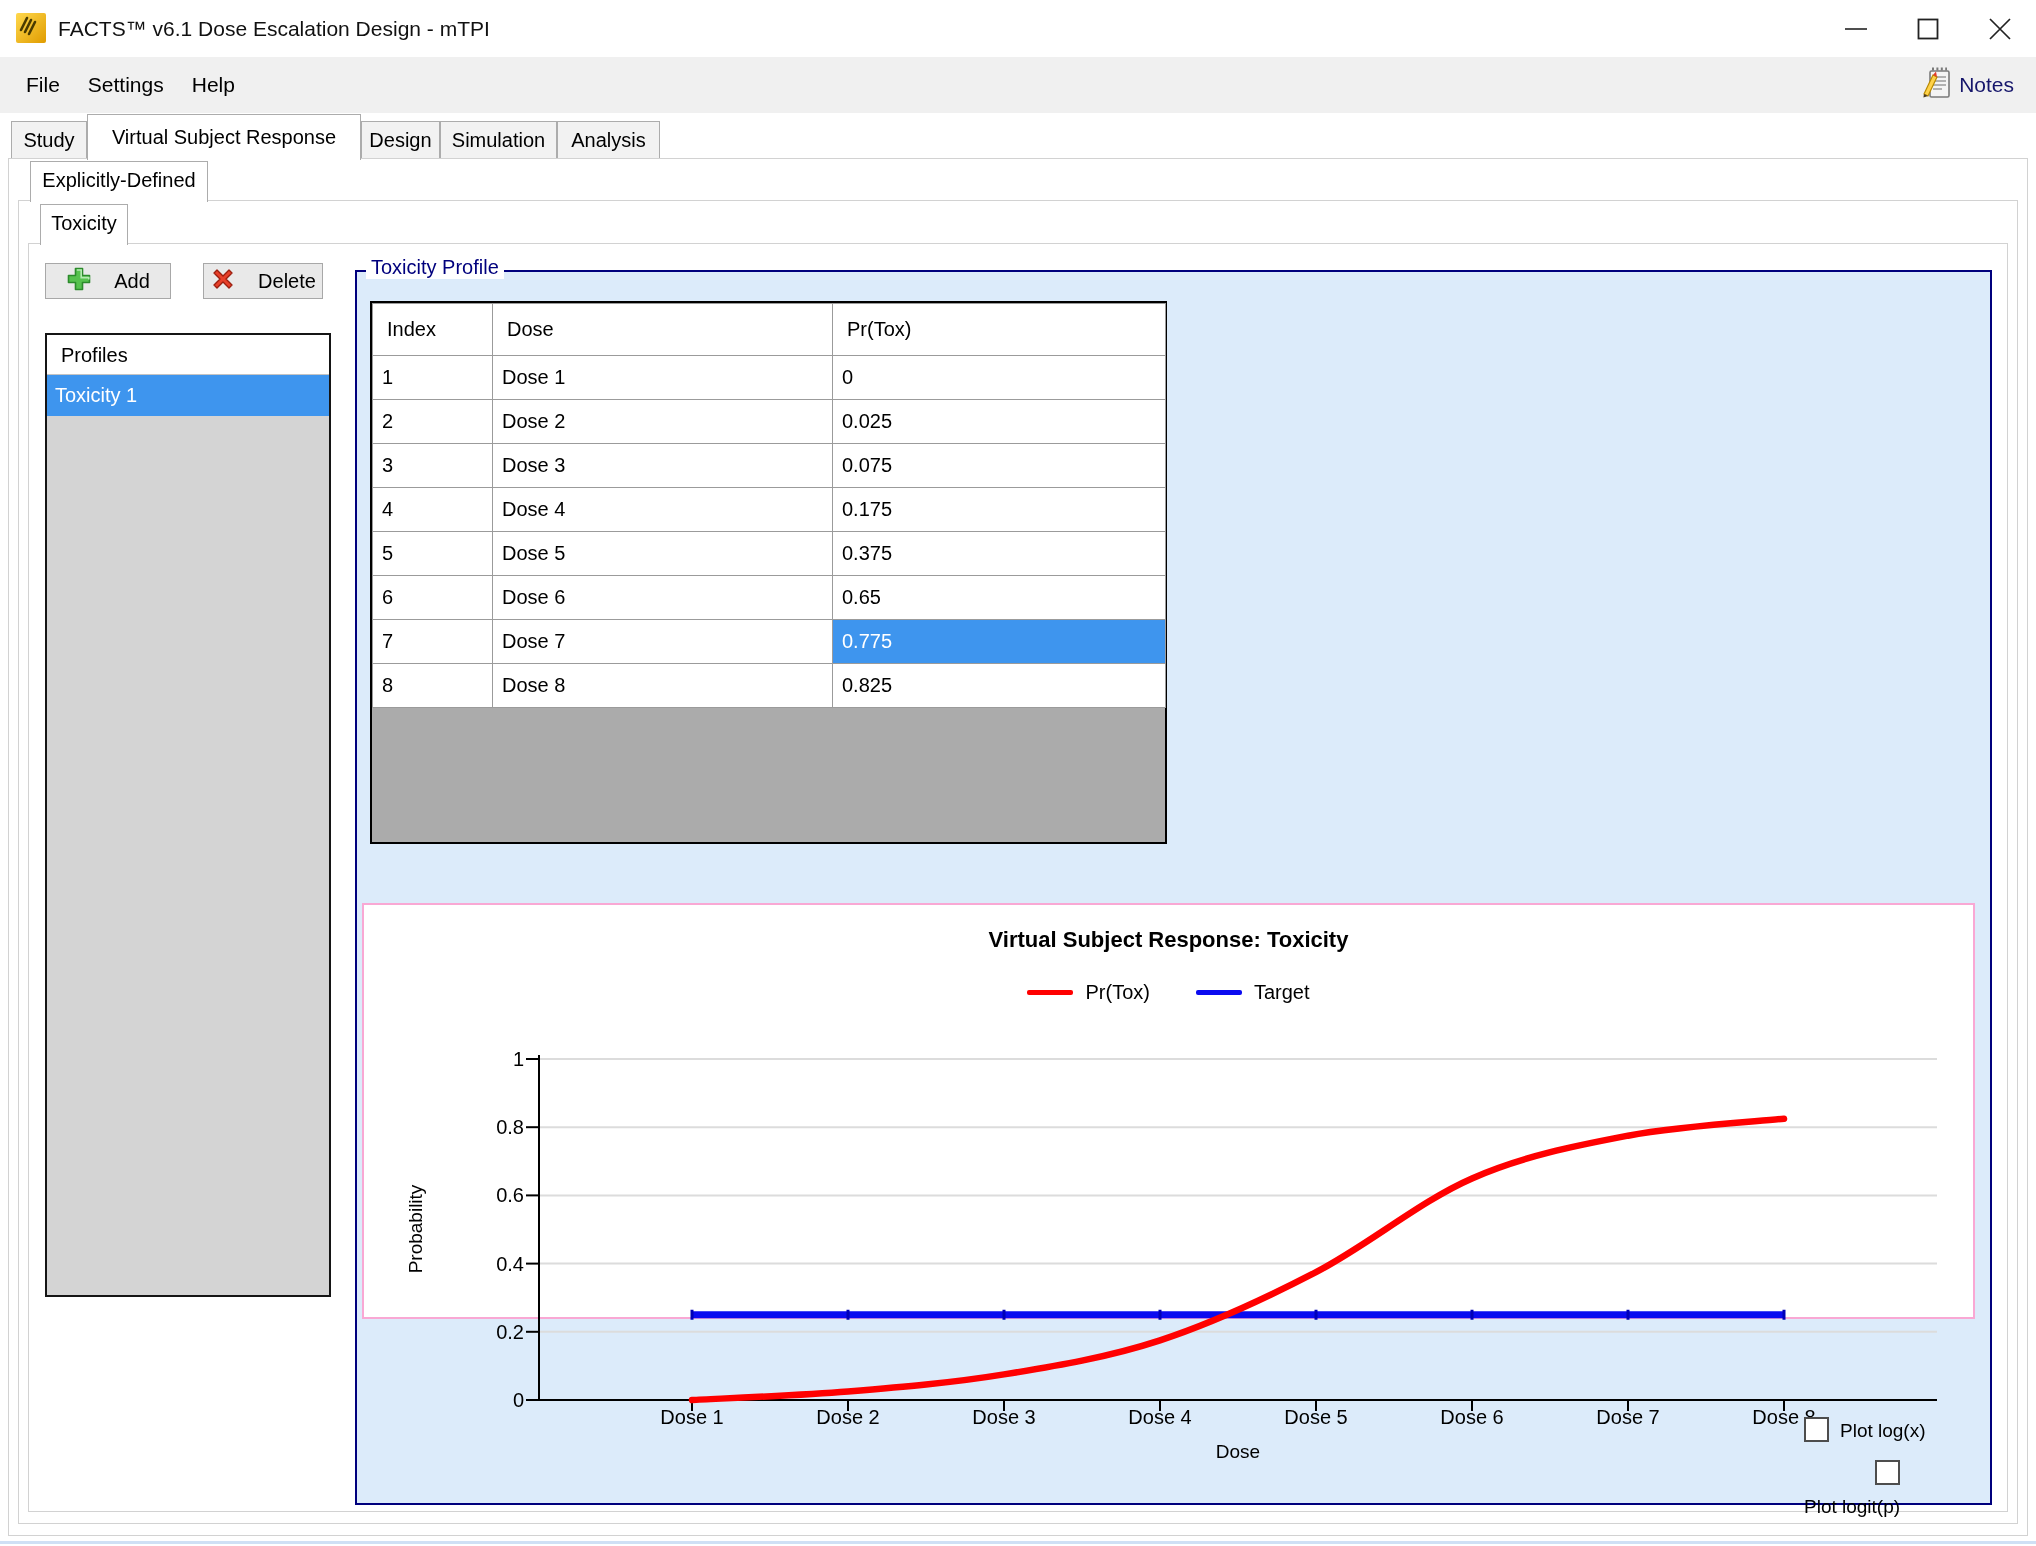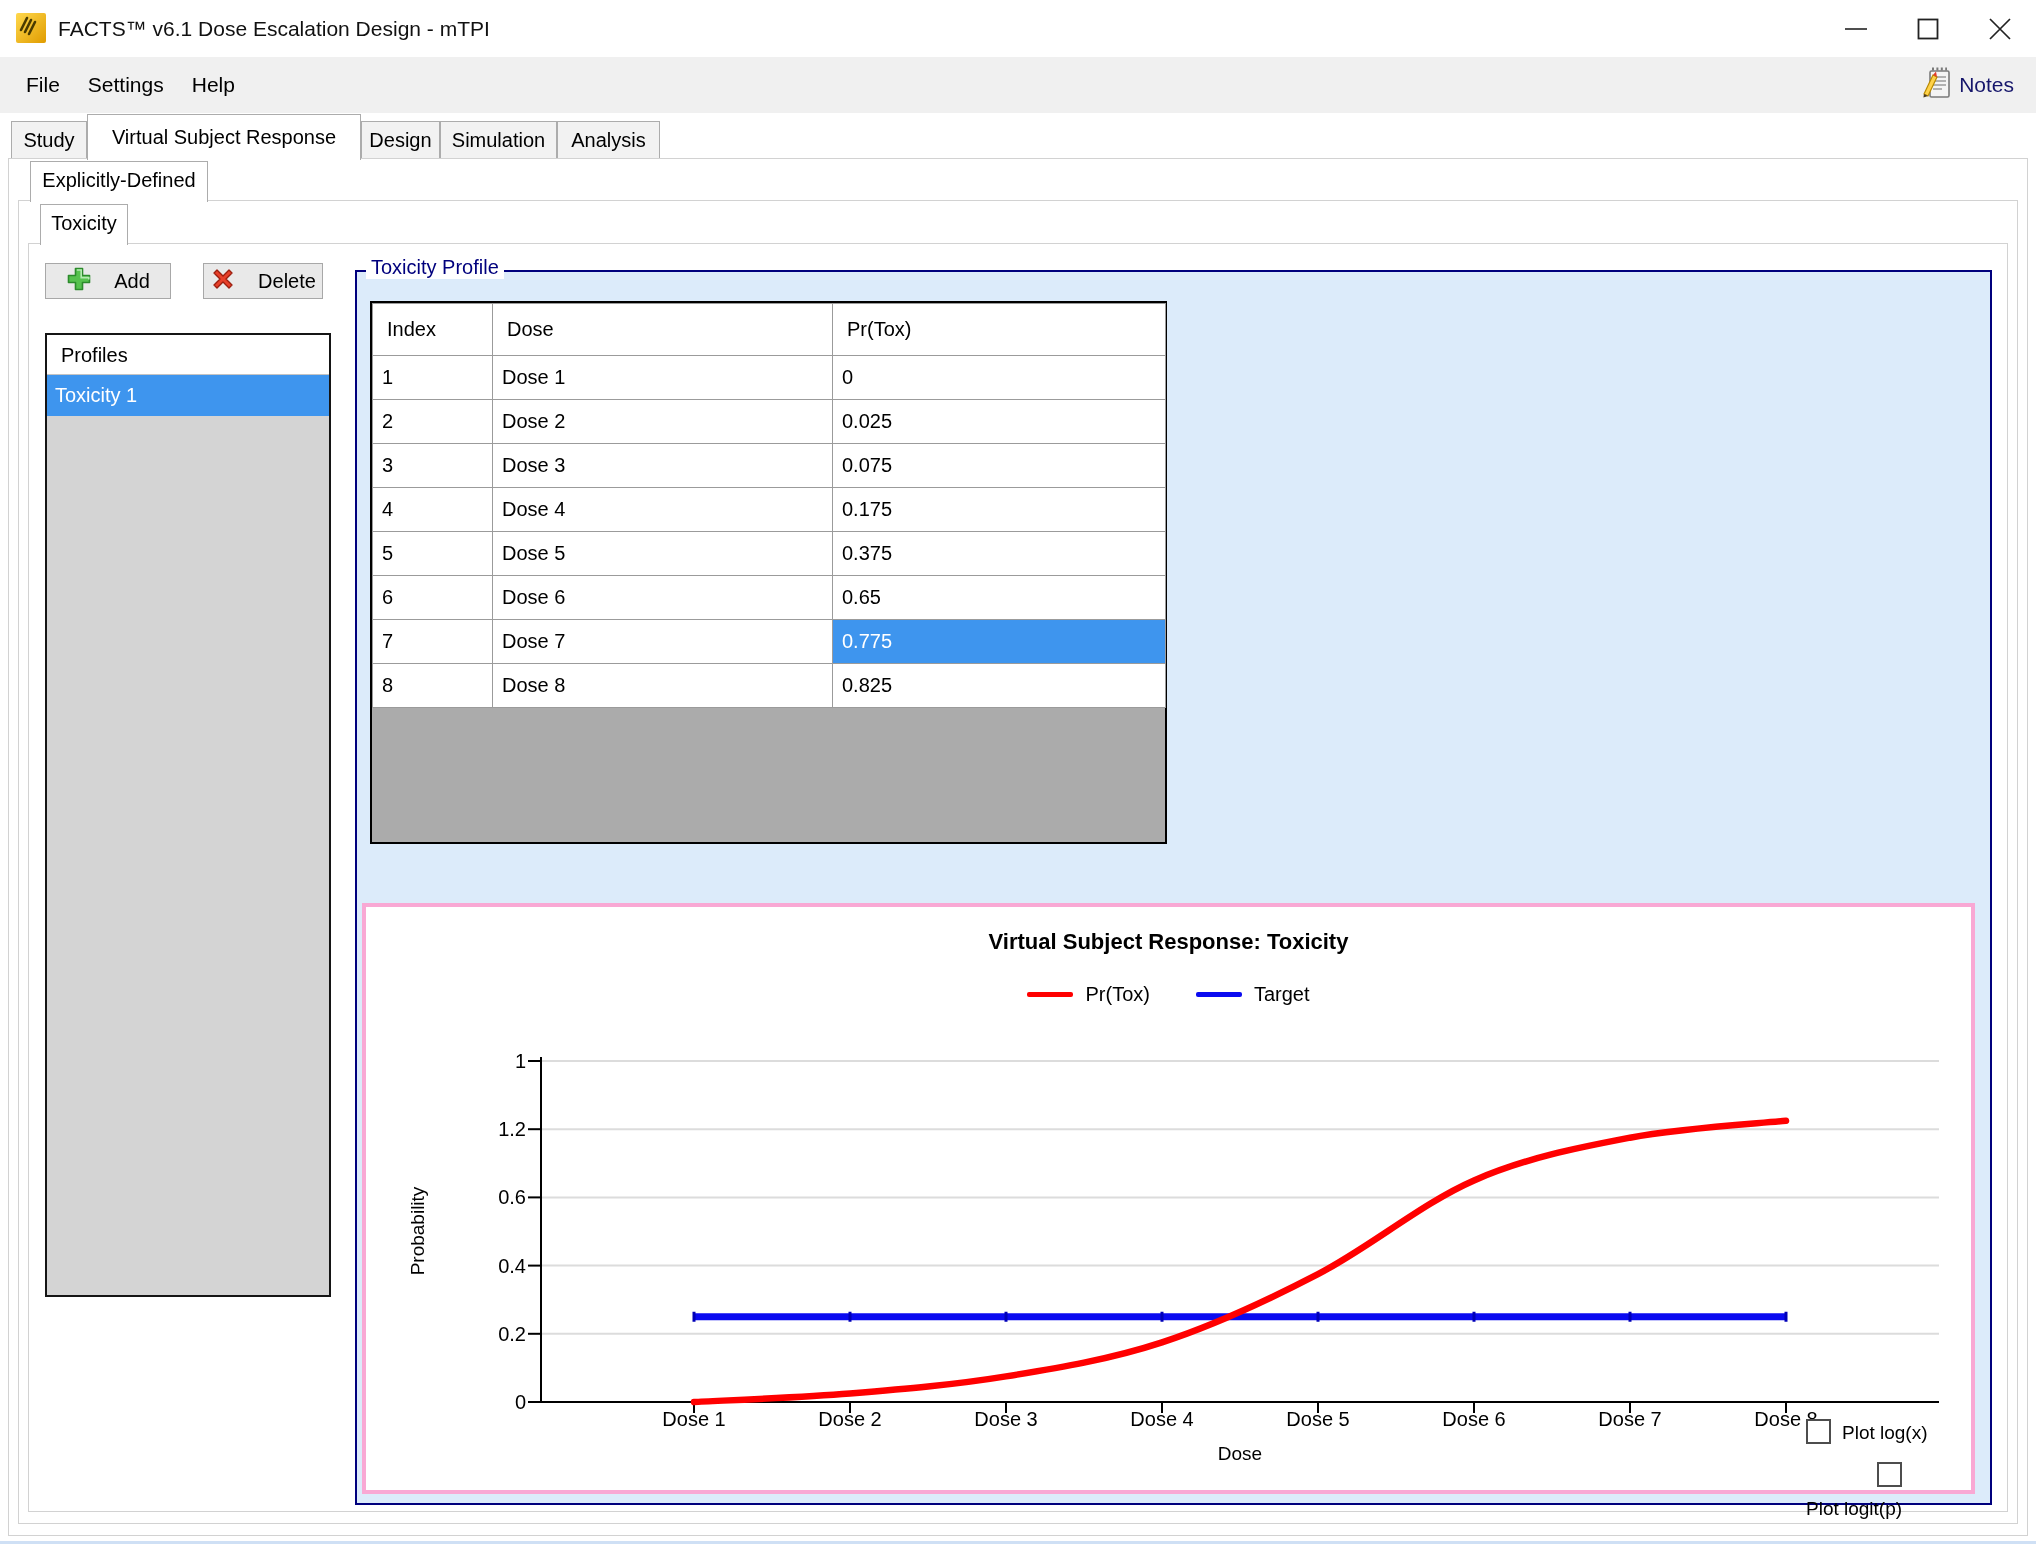--- a/index.html
+++ b/index.html
@@ -59,22 +59,22 @@
   
   .tox-table-wrap{position:absolute;left:370px;top:301px;width:797px;height:543px;
                   background:#ababab;border:2px solid #000;z-index:6;}
   table.tox{border-collapse:collapse;table-layout:fixed;width:793px;}
   table.tox th{background:#fff;font-weight:normal;text-align:left;font-size:20px;
                height:52px;padding:0 0 0 14px;border:1px solid #9b9b9b;}
   table.tox td{background:#fff;font-size:20px;height:44px;padding:0 0 0 9px;
                border:1px solid #9b9b9b;white-space:nowrap;overflow:hidden;}
   table.tox .cell-selected{background:#3e95ee;color:#fff;}
   
-  .chart{position:absolute;left:362px;top:903px;width:1613px;height:591px;
-         background:#fff;border:4px solid #f9a8d4;z-index:6;}
+  .chart{position:absolute;left:362px;top:903px;width:1613px;height:416px;
+         background:#fff;border:2px solid #f9a8d4;z-index:6;}
   .chart-title{position:absolute;left:0;right:0;top:22px;text-align:center;
                font-size:22px;font-weight:bold;color:#000;}
   .chart-legend{position:absolute;left:0;right:0;top:76px;display:flex;
                 justify-content:center;align-items:center;gap:12px;font-size:20px;}
   .legend-swatch{width:46px;height:5px;border-radius:2px;display:inline-block;}
   .legend-gap{width:22px;}
   .chart-svg{position:absolute;left:0;top:0;width:1613px;height:591px;overflow:visible;}
   .y-tick-label{position:absolute;width:70px;left:90px;text-align:right;font-size:20px;
                 height:28px;line-height:28px;}
   .x-tick-label{position:absolute;top:501px;transform:translateX(-50%);font-size:20px;white-space:nowrap;}
@@ -301,21 +301,21 @@
         <path d="M328.0,495.0C354.0,493.6 432.0,490.7 484.0,486.5C536.0,482.2 588.0,477.9 640.0,469.4C692.0,460.9 744.0,452.4 796.0,435.3C848.0,418.3 900.0,394.1 952.0,367.1C1004.0,340.1 1056.0,296.1 1108.0,273.4C1160.0,250.6 1212.0,240.7 1264.0,230.7C1316.0,220.8 1394.0,216.5 1420.0,213.7" fill="none" stroke="#ff0000" stroke-width="6.5" stroke-linecap="round"></path>
       </svg>
 
     <div class="ylabel">Probability</div>
     <div class="xlabel">Dose</div>
 
     <div class="y-tick-label" style="top: 481px;">0</div>
     <div class="y-tick-label" style="top: 412.8px;">0.2</div>
     <div class="y-tick-label" style="top: 344.6px;">0.4</div>
     <div class="y-tick-label" style="top: 276.4px;">0.6</div>
-    <div class="y-tick-label" style="top: 208.2px;">1.2</div>
+    <div class="y-tick-label" style="top: 208.2px;">0.8</div>
     <div class="y-tick-label" style="top: 140px;">1</div>
 
     <div class="x-tick-label" style="left: 328px;">Dose 1</div>
     <div class="x-tick-label" style="left: 484px;">Dose 2</div>
     <div class="x-tick-label" style="left: 640px;">Dose 3</div>
     <div class="x-tick-label" style="left: 796px;">Dose 4</div>
     <div class="x-tick-label" style="left: 952px;">Dose 5</div>
     <div class="x-tick-label" style="left: 1108px;">Dose 6</div>
     <div class="x-tick-label" style="left: 1264px;">Dose 7</div>
     <div class="x-tick-label" style="left: 1420px;">Dose 8</div>

